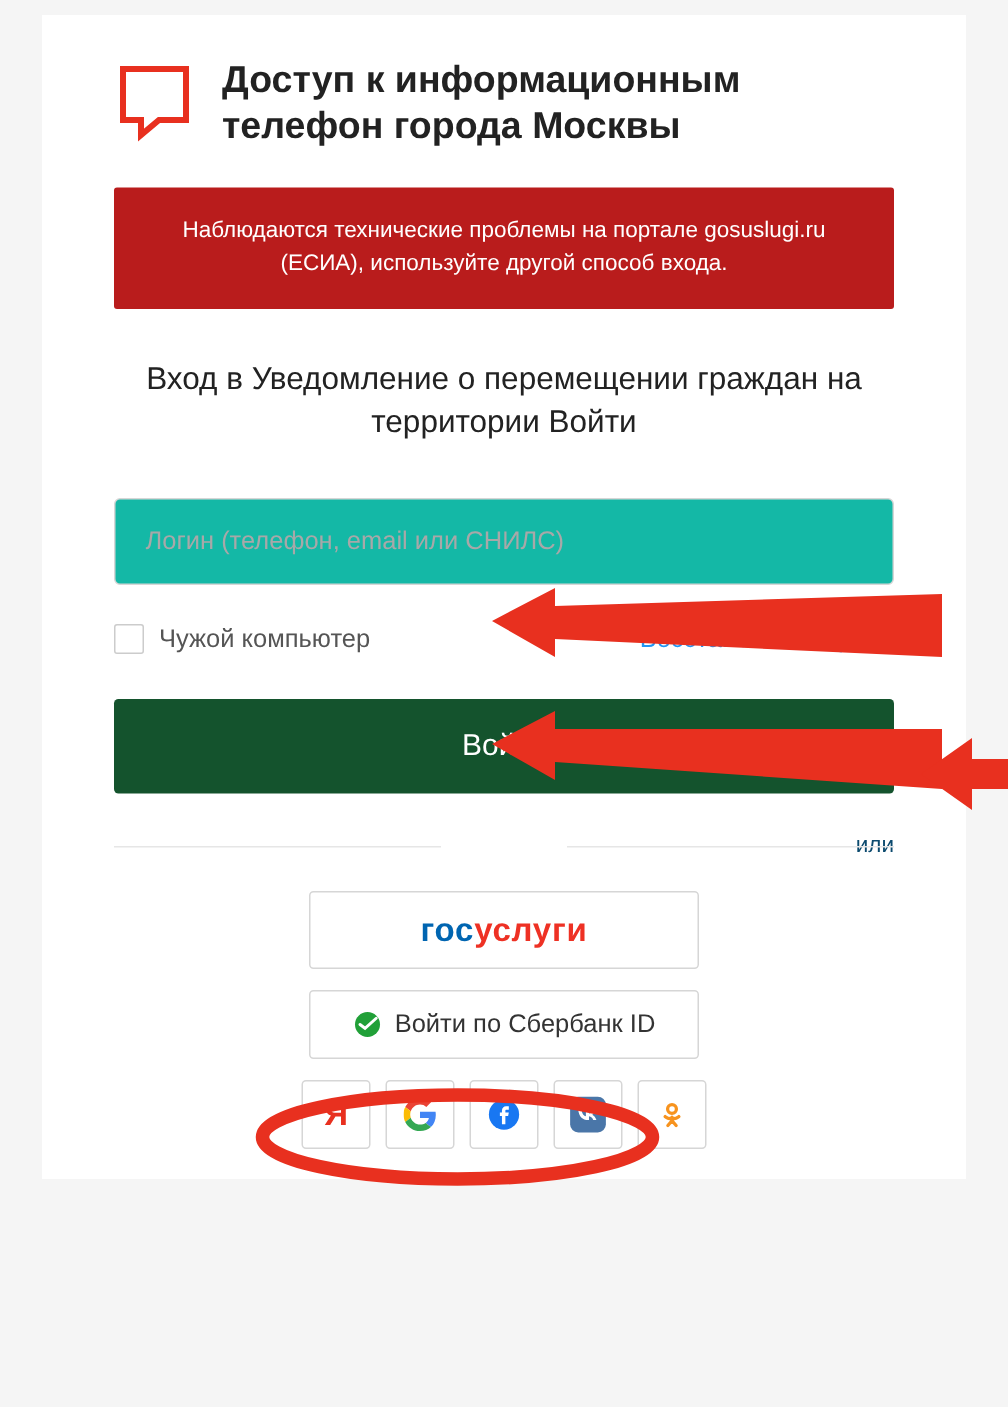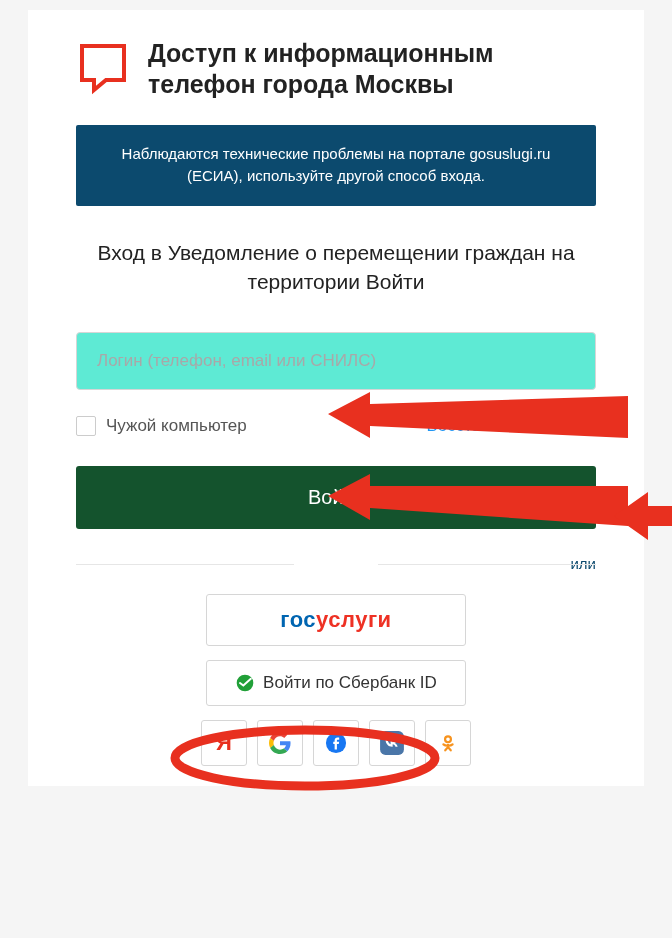--- a/index.html
+++ b/index.html
@@ -28,21 +28,21 @@
     height: 54px;
     flex-shrink: 0;
   }
   .title {
     font-size: 25px;
     font-weight: 700;
     color: #222;
     line-height: 1.25;
   }
   .warning {
-    background: #0c4a6e;
+    background: #b91c1c;
     color: #fff;
     text-align: center;
     padding: 18px 25px;
     font-size: 15px;
     line-height: 1.5;
     margin-bottom: 32px;
     border-radius: 2px;
   }
   .subtitle {
     text-align: center;
@@ -56,21 +56,21 @@
     position: relative;
     margin-bottom: 26px;
   }
   .input {
     width: 100%;
     border: 1px solid #d6d6d6;
     border-radius: 4px;
     padding: 18px 50px 18px 20px;
     font-size: 17px;
     color: #222;
-    background: #5eead4;
+    background: #14b8a6;
   }
   .input::placeholder { color: #a8a8a8; }
   .eye-icon {
     position: absolute;
     right: 20px;
     top: 50%;
     transform: translateY(-50%);
     width: 20px;
     height: 20px;
     cursor: pointer;

